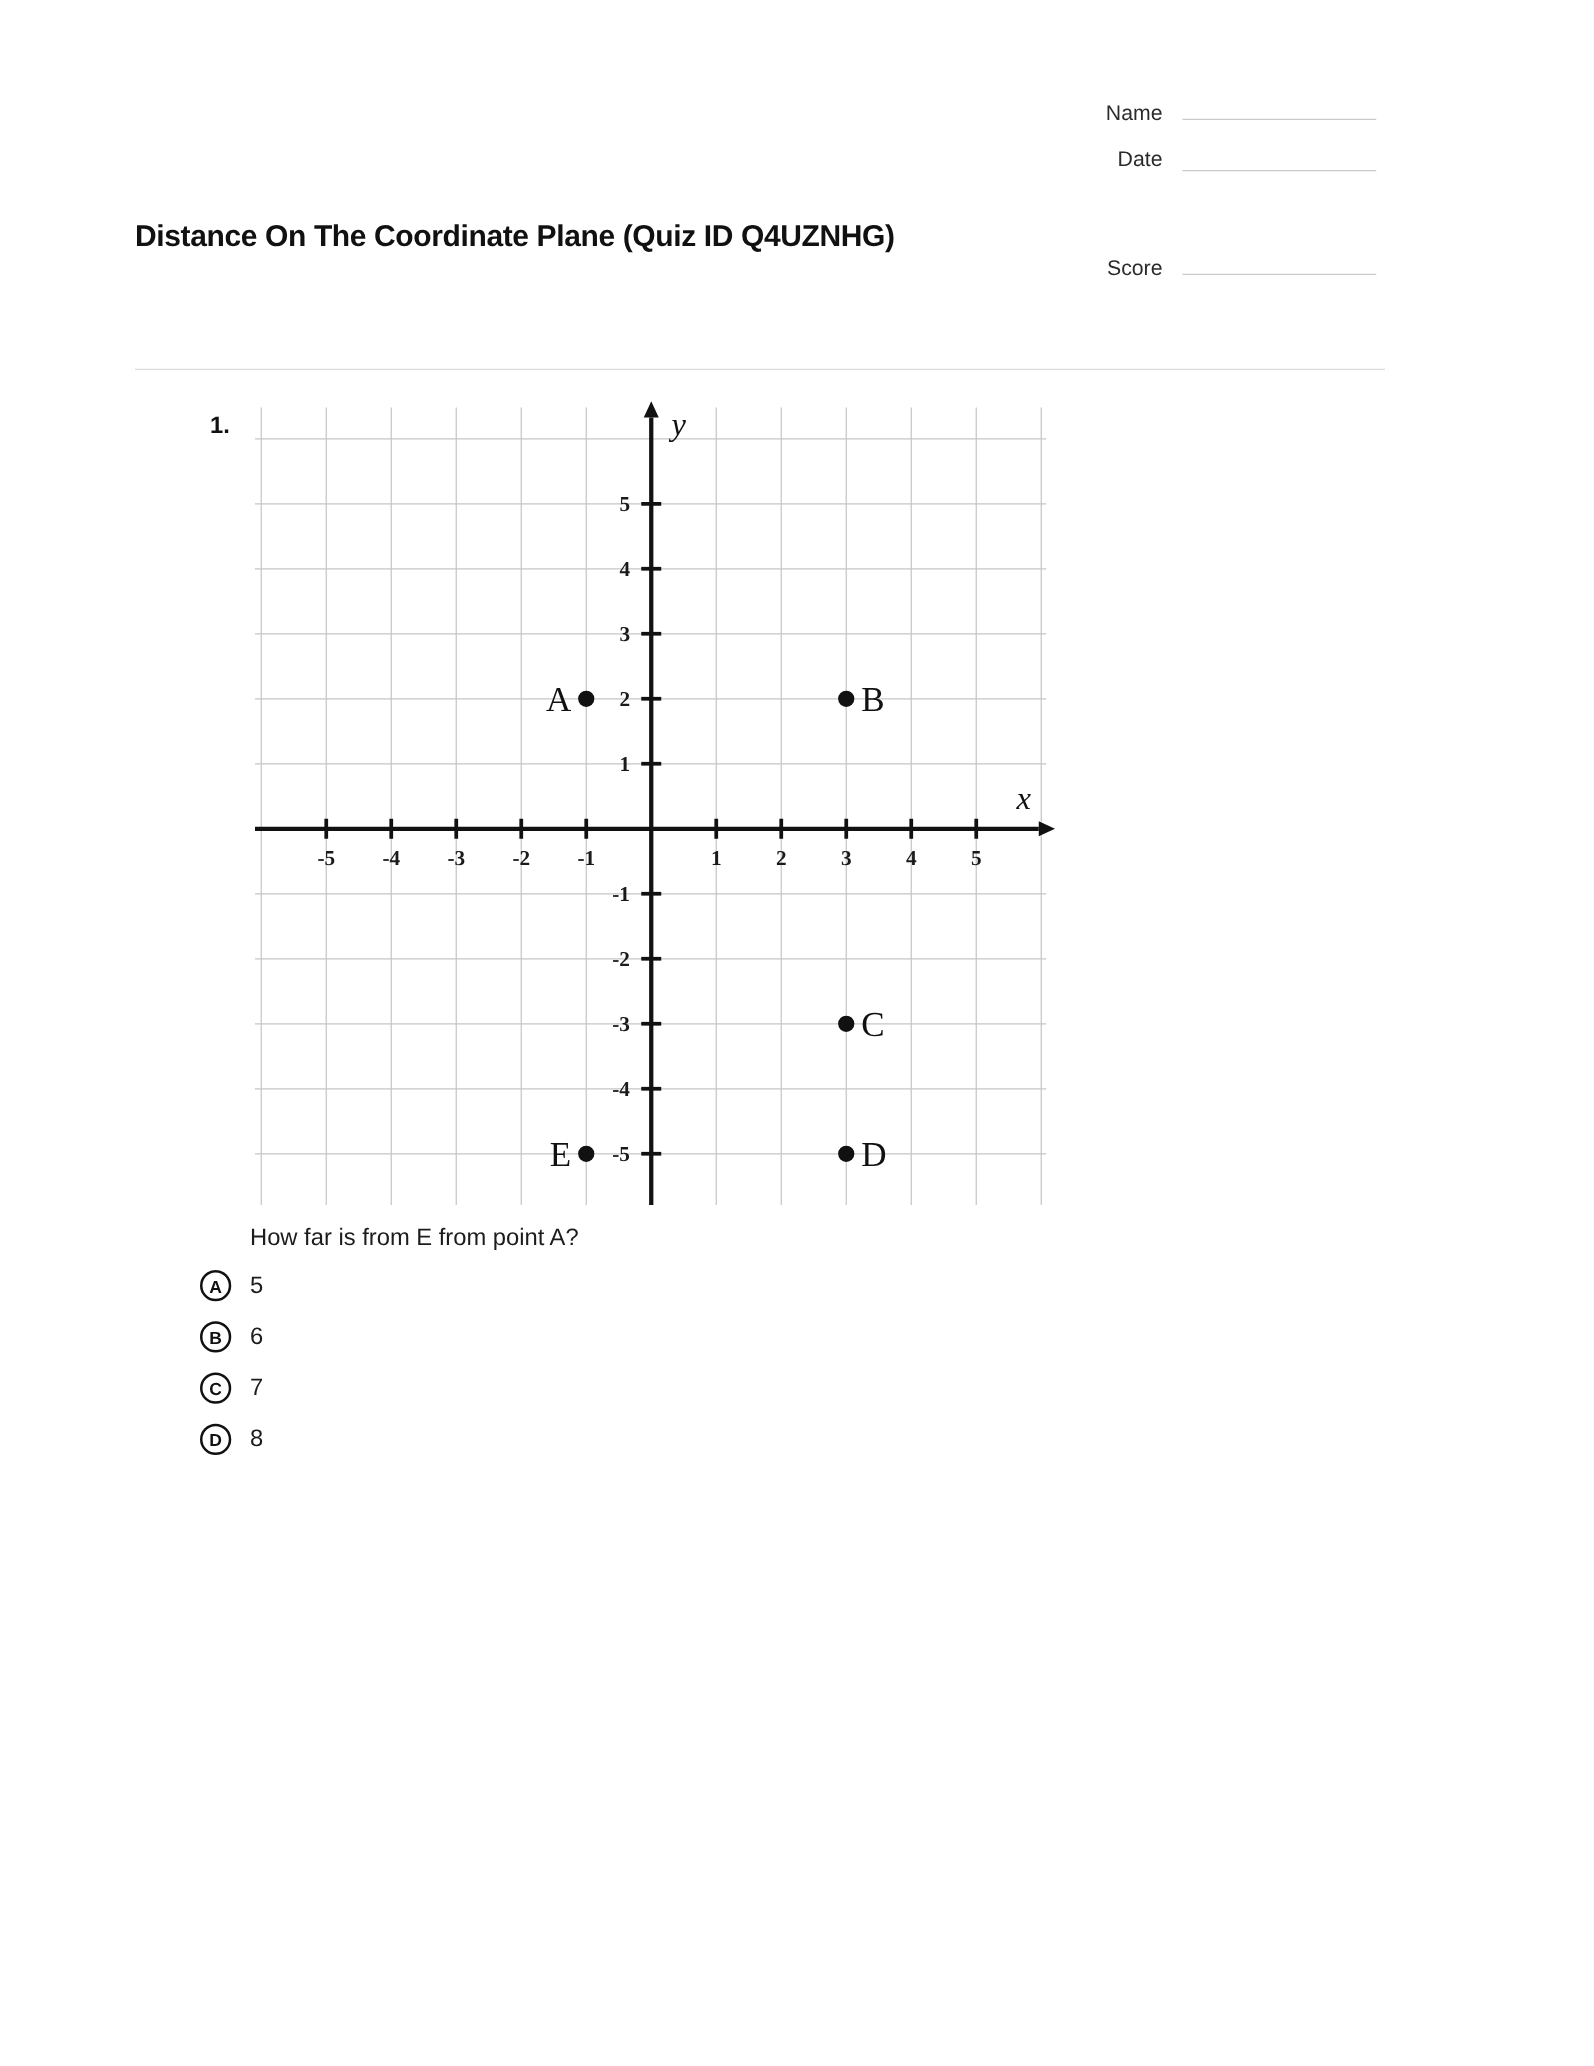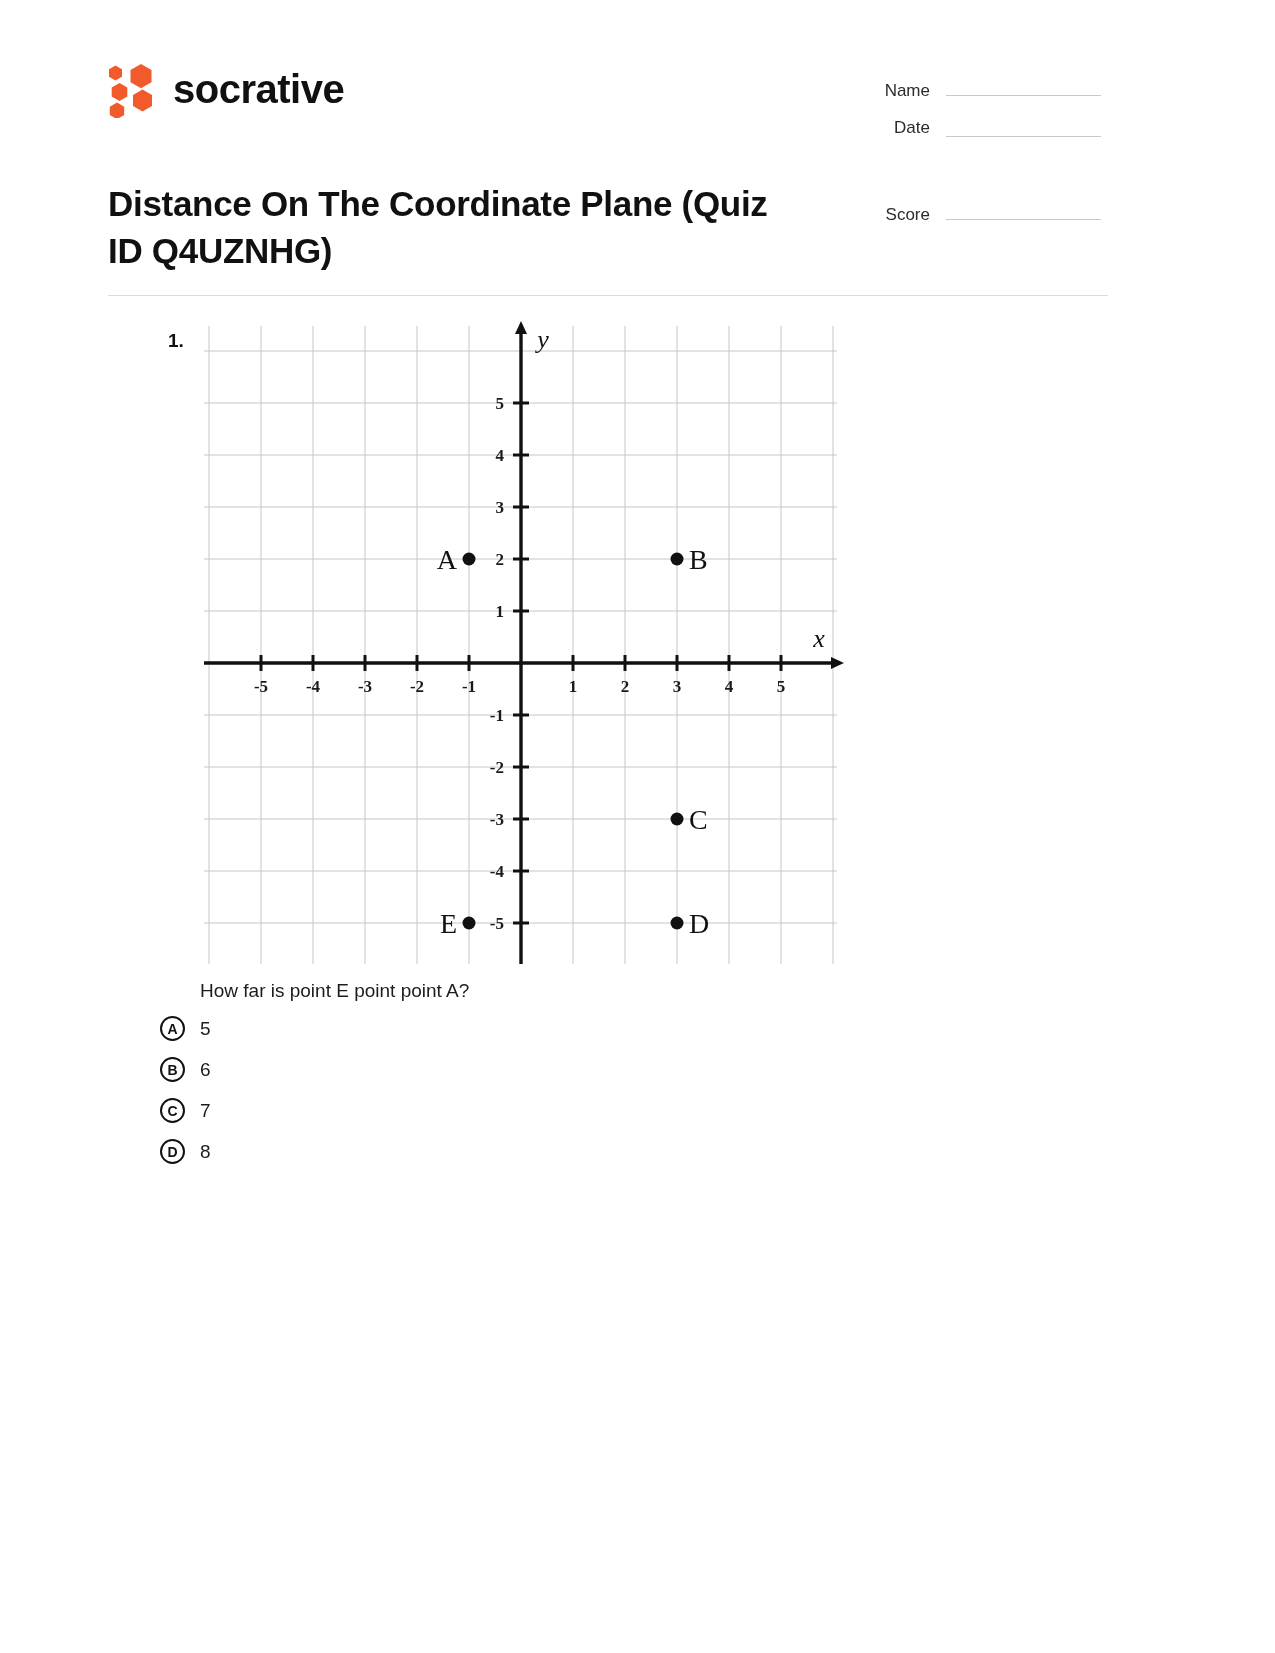--- a/index.html
+++ b/index.html
@@ -70,21 +70,21 @@
   }
   #field-name  { left: 810px; top: 78px; justify-content: center; }
   #field-date  { left: 810px; top: 118px; align-items: center; }
   #field-score { left: 810px; top: 202px; justify-content: flex-end; }
 
   #quiz-title {
     position: absolute;
     left: 108px;
     top: 158px;
     width: 660px;
-    font-size: 35px;
+    font-size: 24px;
     font-weight: 700;
     line-height: 1.32;
     letter-spacing: -0.3px;
     color: #111111;
     font-family: "Liberation Sans", sans-serif;
   }
 
   #header-rule {
     position: absolute;
     left: 108px;
@@ -164,39 +164,20 @@
   
   .axis-name  { font-family: "Liberation Serif", serif; font-style: italic; font-size: 26px; fill: #111111; }
   .tick-label { font-family: "Liberation Serif", serif; font-size: 17px; fill: #1a1a1a; font-weight: 600; }
   .point-label{ font-family: "Liberation Serif", serif; font-size: 28px; fill: #111111; }
 </style>
 </head>
 <body>
 
 <div id="header">
 
-  <div id="brand">
-    <span id="logo-mark">
-      <svg width="52" height="56" viewBox="0 0 52 56" aria-hidden="true">
-        <g fill="#F15A2B">
-
-          <polygon points="10.5,3.5 17.0,7.3 17.0,14.8 10.5,18.6 4.0,14.8 4.0,7.3"></polygon>
-
-          <polygon points="36.0,2.0 46.5,8.1 46.5,20.2 36.0,26.3 25.5,20.2 25.5,8.1"></polygon>
-
-          <polygon points="14.5,21.0 22.3,25.5 22.3,34.5 14.5,39.0 6.7,34.5 6.7,25.5"></polygon>
-
-          <polygon points="37.5,27.5 47.0,33.0 47.0,44.0 37.5,49.5 28.0,44.0 28.0,33.0"></polygon>
-
-          <polygon points="12.0,40.5 19.2,44.7 19.2,53.0 12.0,57.2 4.8,53.0 4.8,44.7"></polygon>
-        </g>
-      </svg>
-    </span>
-    <span id="logo-wordmark">socrative</span>
-  </div>
 
   <div class="field-row" id="field-name">
     <span class="field-label">Name</span>
     <span class="field-line"></span>
   </div>
 
   <div class="field-row" id="field-date">
     <span class="field-label">Date</span>
     <span class="field-line"></span>
   </div>
@@ -300,21 +281,21 @@
           <circle cx="477" cy="501" r="6.5" fill="#111111"></circle>
           <text x="489" y="511" text-anchor="start" class="point-label">C</text>
           <circle cx="477" cy="605" r="6.5" fill="#111111"></circle>
           <text x="489" y="615" text-anchor="start" class="point-label">D</text>
           <circle cx="269" cy="605" r="6.5" fill="#111111"></circle>
           <text x="257" y="615" text-anchor="end" class="point-label">E</text>
         </g>
       </svg>
   </div>
 
-  <div id="question-prompt">How far is point E point point A?</div>
+  <div id="question-prompt">How far is from E from point A?</div>
 
   <div id="answer-list">
       <div class="answer-row">
         <span class="answer-bullet">A</span>
         <span class="answer-text">5</span>
       </div>
       <div class="answer-row">
         <span class="answer-bullet">B</span>
         <span class="answer-text">6</span>
       </div>

